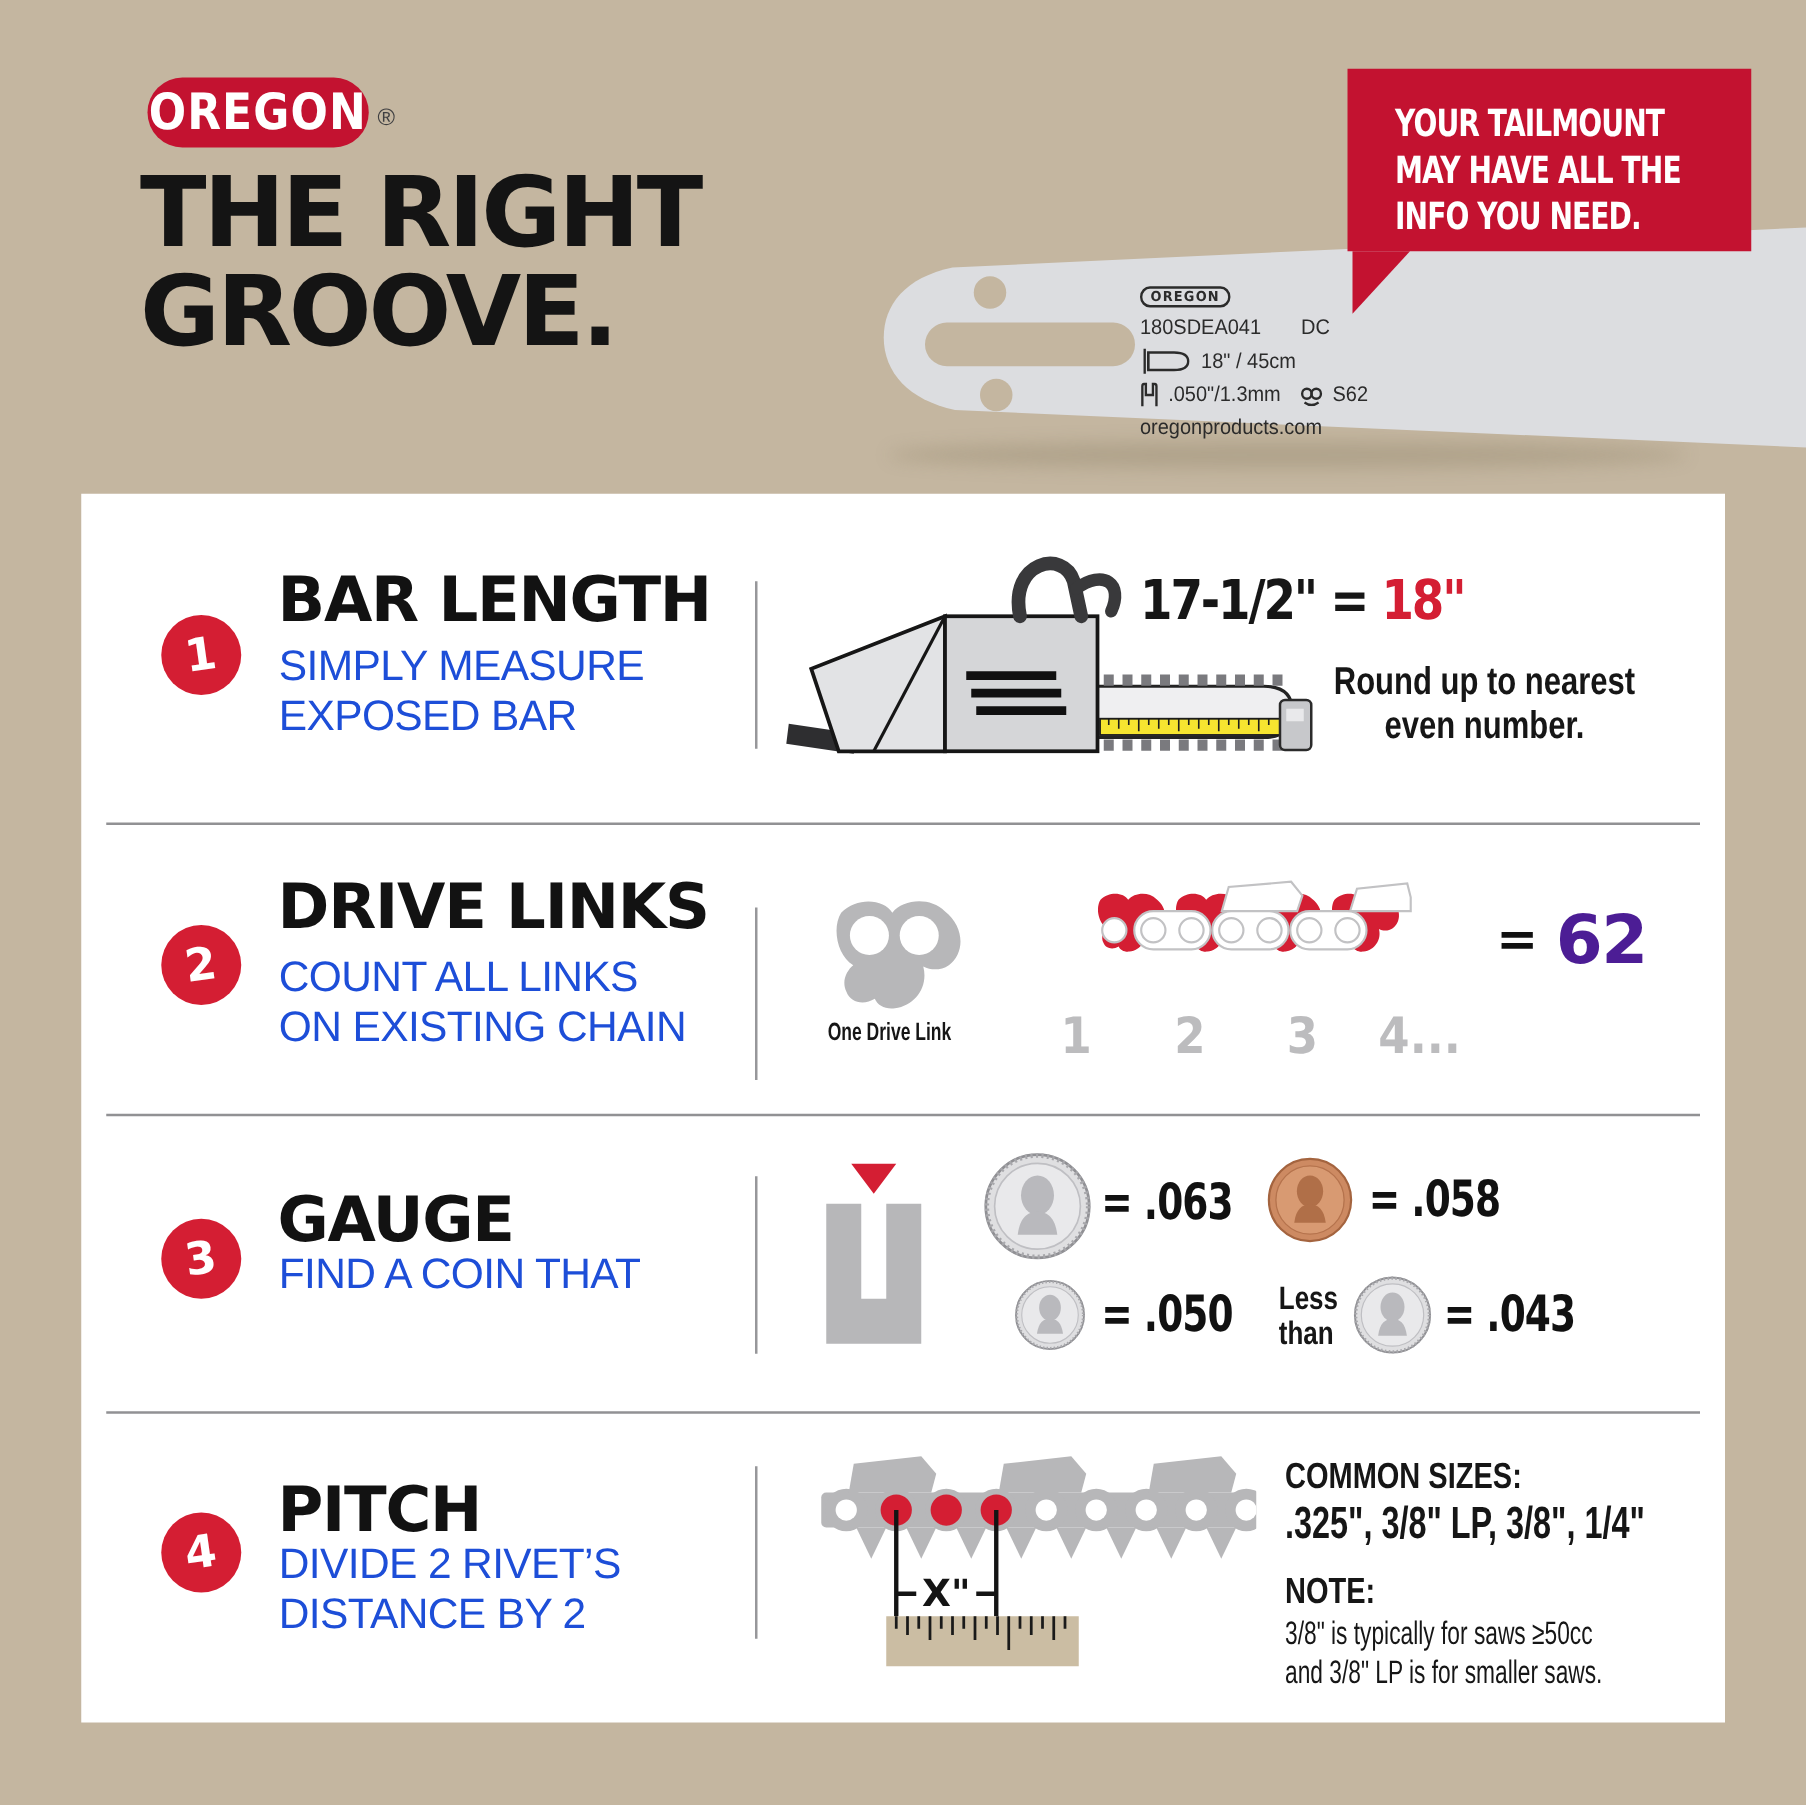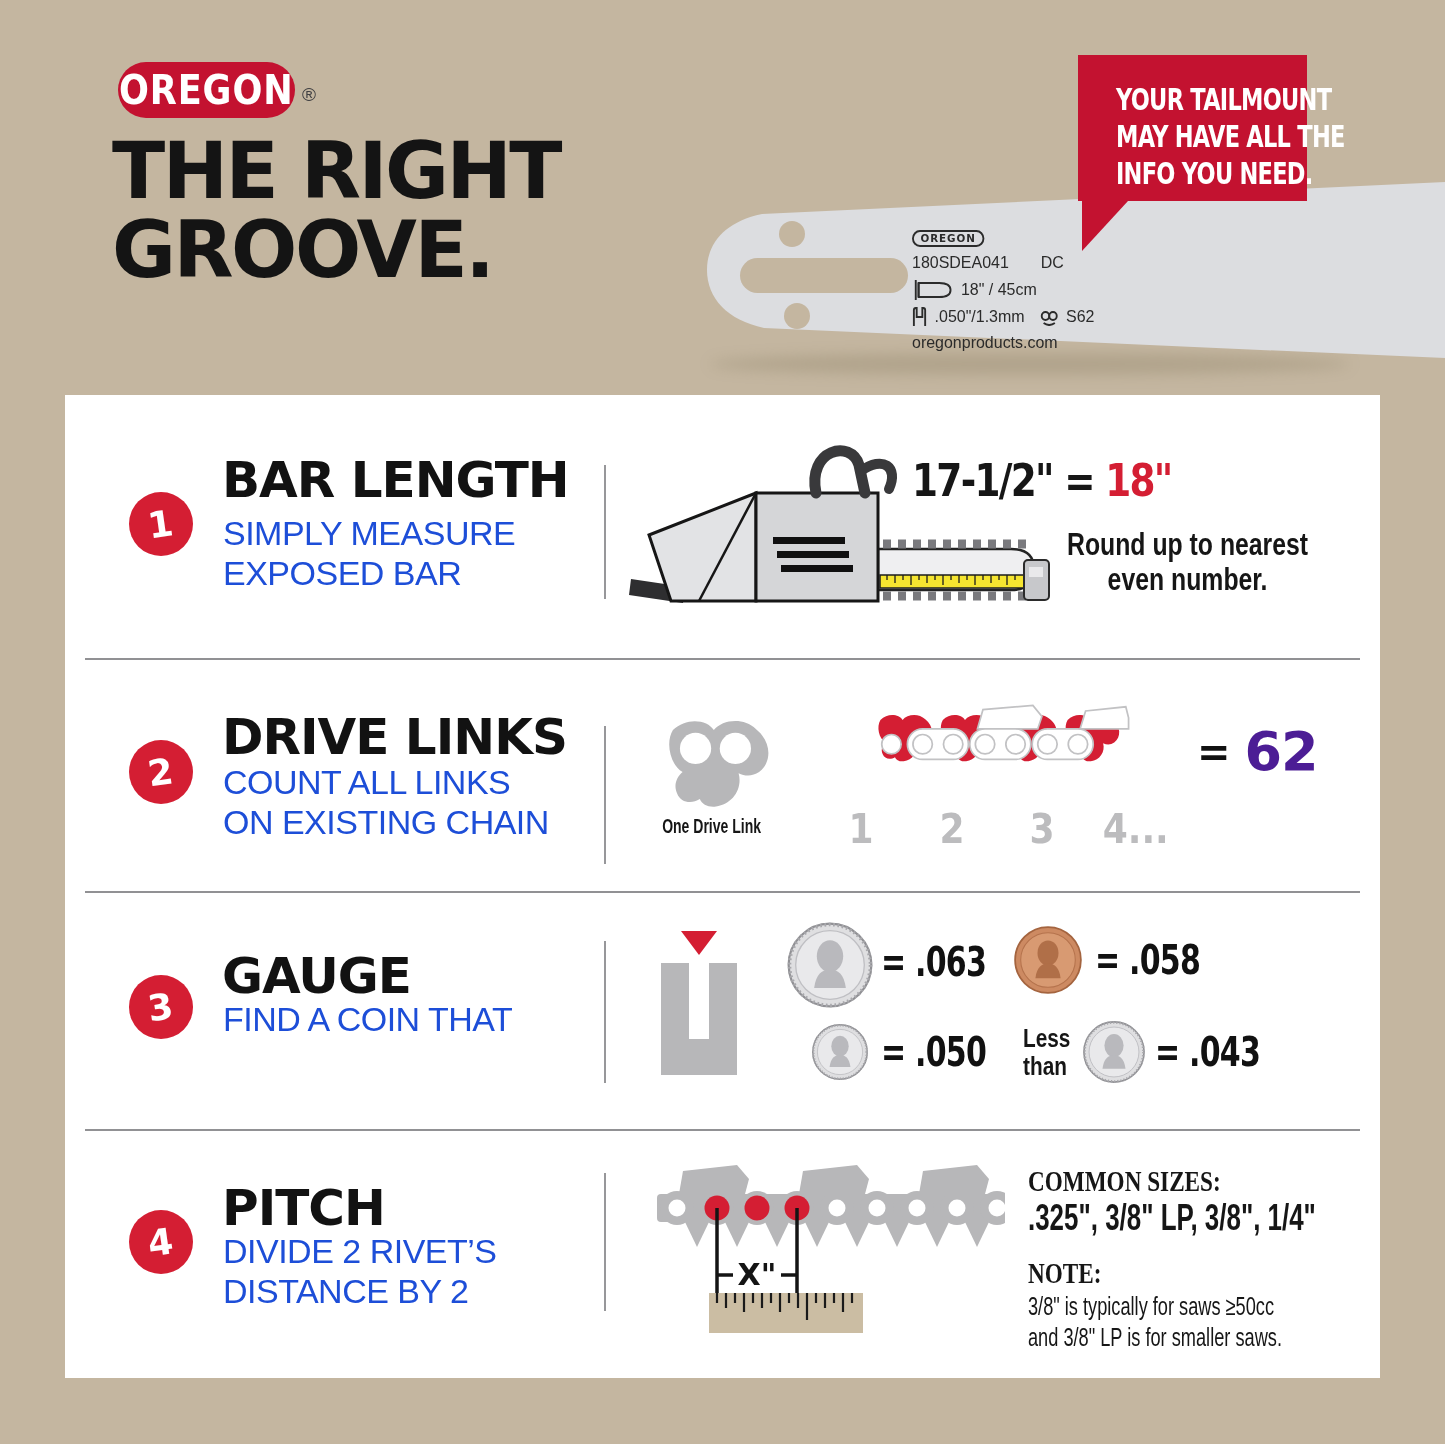--- a/index.html
+++ b/index.html
@@ -19,21 +19,21 @@
   .bar-graphic{position:absolute;left:700px;top:170px;width:745px;height:220px;z-index:1;}
   .bar-text{position:absolute;left:212px;top:58px;width:260px;transform:scaleX(.94);
             transform-origin:left top;color:#2b2b2b;}
   .bar-logo{display:inline-block;border:2px solid #2b2b2b;border-radius:9px;padding:0 7px;
             font-family:"DejaVu Sans",sans-serif;font-weight:900;font-size:11px;letter-spacing:1px;}
   .bar-line{display:flex;align-items:center;gap:8px;font-size:17px;margin-top:6px;}
   .bar-line .dc{margin-left:26px;}
   .bar-ic{flex:0 0 auto;}
 
   
-  .bubble{position:absolute;left:1078px;top:55px;width:229px;height:146px;background:#c31230;
+  .bubble{position:absolute;left:1078px;top:55px;width:323px;height:146px;background:#c31230;
           z-index:2;padding:26px 0 0 38px;box-sizing:border-box;}
   .bubble:after{content:"";position:absolute;left:4px;top:100%;width:0;height:0;
           border-top:50px solid #c31230;border-right:46px solid transparent;}
   .bubble div{font-family:"DejaVu Sans",sans-serif;font-weight:900;font-size:30px;line-height:37px;
           color:#fff;letter-spacing:-1px;transform:scaleX(.75);transform-origin:left center;white-space:nowrap;}
 
   
   .panel{position:absolute;left:65px;top:395px;width:1315px;height:983px;background:#fff;overflow:hidden;}
   .row{position:relative;}
   .row1{height:263px;} .row2{height:231px;} .row3{height:236px;} .row4{height:247px;}
@@ -74,21 +74,21 @@
   
   .groove-svg{position:absolute;left:588px;top:34px;}
   .coin{position:absolute;}
   .coin-val{position:absolute;font-family:"DejaVu Sans",sans-serif;font-weight:900;font-size:40px;
             letter-spacing:-1px;color:#111;transform:scaleX(.75);transform-origin:left top;white-space:nowrap;}
   .less-than{position:absolute;left:958px;top:131px;font-weight:700;font-size:26px;line-height:28px;}
   .less-than div{transform:scaleX(.8);transform-origin:left center;}
 
   
   .pitch-svg{position:absolute;left:588px;top:30px;}
-  .p-label{position:absolute;left:963px;font-weight:700;font-size:29px;font-family:Liberation Serif, serif;}
+  .p-label{position:absolute;left:963px;font-weight:700;font-size:29px;}
   .p-label span{display:inline-block;transform:scaleX(.8);transform-origin:left center;white-space:nowrap;}
   .p-sizes{position:absolute;left:963px;top:66px;font-weight:700;font-size:36px;}
   .p-sizes span{display:inline-block;transform:scaleX(.72);transform-origin:left center;white-space:nowrap;}
   .p-note{position:absolute;left:963px;top:160px;font-size:26px;line-height:31px;}
   .p-note div{transform:scaleX(.7);transform-origin:left center;white-space:nowrap;}
 </style>
 </head>
 <body>
 
 <div class="canvas">
@@ -213,21 +213,21 @@
         <div>even number.</div>
       </div>
     </section>
 
     <div class="hdiv"></div>
 
     <section class="row row2">
       <div class="badge" style="top:80px">
         <span>2</span>
       </div>
-      <div class="step-title" style="top:48px">DRIVE LINKS</div>
+      <div class="step-title" style="top:36px">DRIVE LINKS</div>
       <div class="step-sub" style="top:102px">
         <div>COUNT ALL LINKS</div>
         <div>ON EXISTING CHAIN</div>
       </div>
       <div class="vdiv" style="top:66px;height:138px"></div>
 
       <svg class="onelink-svg" width="112" height="95" viewBox="0 0 104 88">
         <use href="#drvp" fill="#b7b7b9"></use>
         <circle cx="33" cy="30" r="14.5" fill="#fff"></circle>
         <circle cx="70" cy="30" r="14.5" fill="#fff"></circle>

